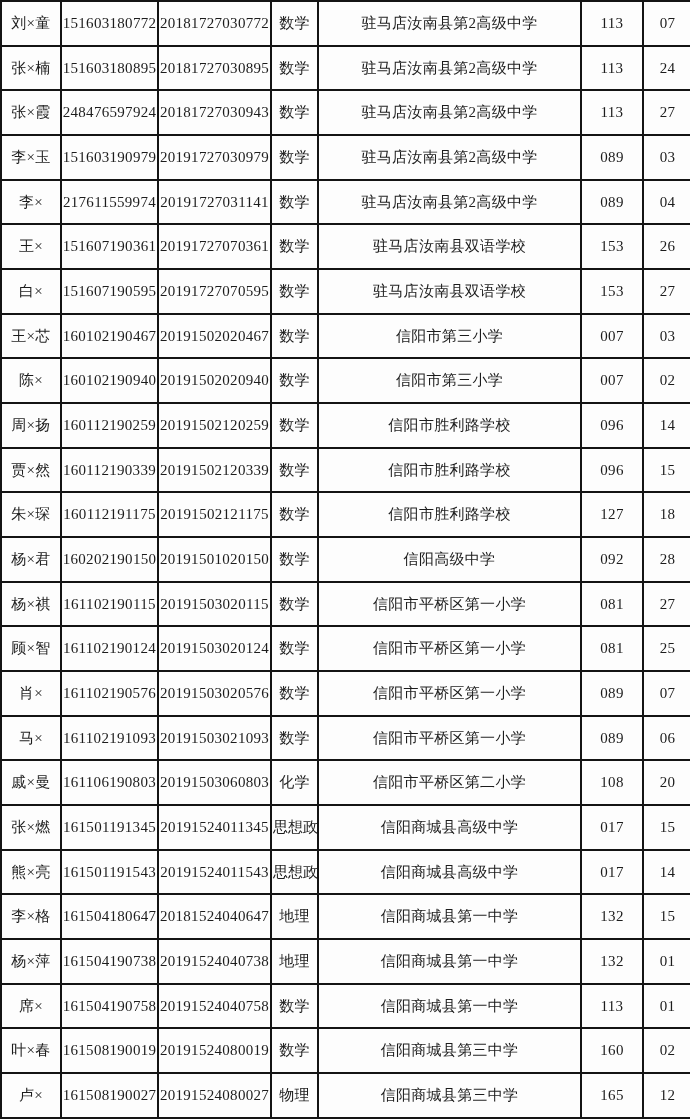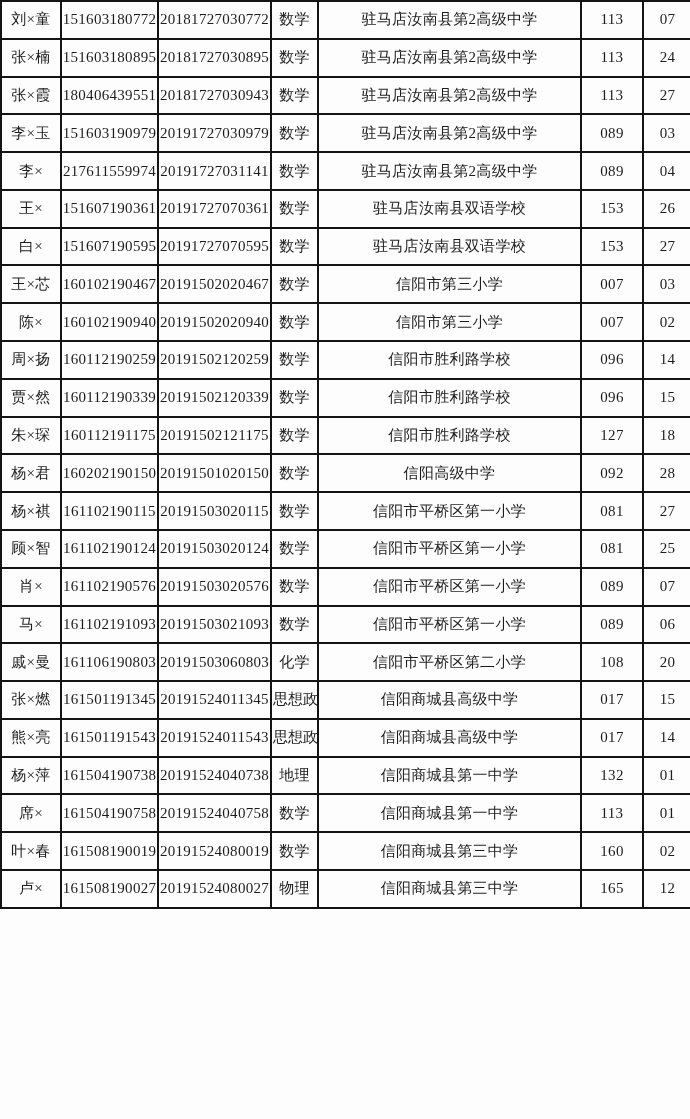--- a/index.html
+++ b/index.html
@@ -9,21 +9,21 @@
   }
   body {
     width: 690px;
     height: 1119px;
     overflow: hidden;
   }
   table {
     border-collapse: collapse;
     table-layout: fixed;
     width: 690px;
-    height: 909px;
+    height: 1119px;
     font-family: "Liberation Serif", "DejaVu Serif", serif;
     font-size: 15px;
     color: #1c1c1c;
   }
   td {
     border: 2px solid #141414;
     text-align: center;
     vertical-align: middle;
     padding: 0;
     overflow: hidden;
@@ -75,21 +75,21 @@
         <td>张×楠</td>
         <td>151603180895</td>
         <td>20181727030895</td>
         <td>数学</td>
         <td>驻马店汝南县第2高级中学</td>
         <td>113</td>
         <td>24</td>
       </tr>
       <tr>
         <td>张×霞</td>
-        <td>180406439551</td>
+        <td>248476597924</td>
         <td>20181727030943</td>
         <td>数学</td>
         <td>驻马店汝南县第2高级中学</td>
         <td>113</td>
         <td>27</td>
       </tr>
       <tr>
         <td>李×玉</td>
         <td>151603190979</td>
         <td>20191727030979</td>
@@ -236,20 +236,29 @@
       <tr>
         <td>熊×亮</td>
         <td>161501191543</td>
         <td>20191524011543</td>
         <td class="clip">思想政治</td>
         <td>信阳商城县高级中学</td>
         <td>017</td>
         <td>14</td>
       </tr>
       <tr>
+        <td>李×格</td>
+        <td>161504180647</td>
+        <td>20181524040647</td>
+        <td>地理</td>
+        <td>信阳商城县第一中学</td>
+        <td>132</td>
+        <td>15</td>
+      </tr>
+      <tr>
         <td>杨×萍</td>
         <td>161504190738</td>
         <td>20191524040738</td>
         <td>地理</td>
         <td>信阳商城县第一中学</td>
         <td>132</td>
         <td>01</td>
       </tr>
       <tr>
         <td>席×</td>

